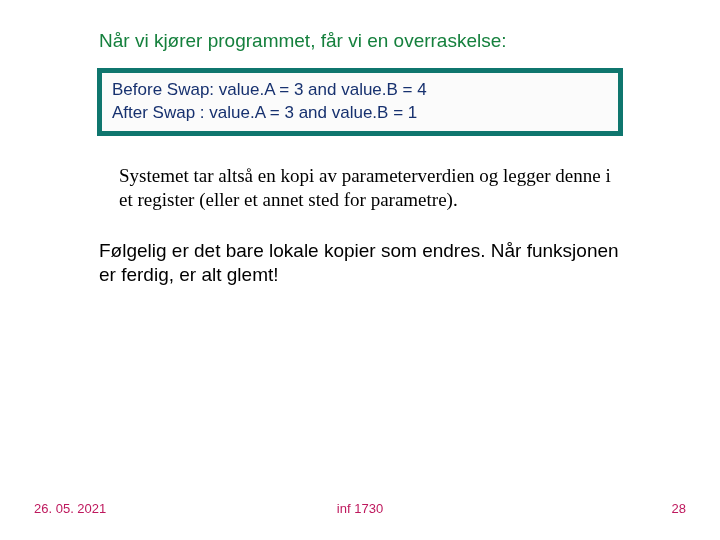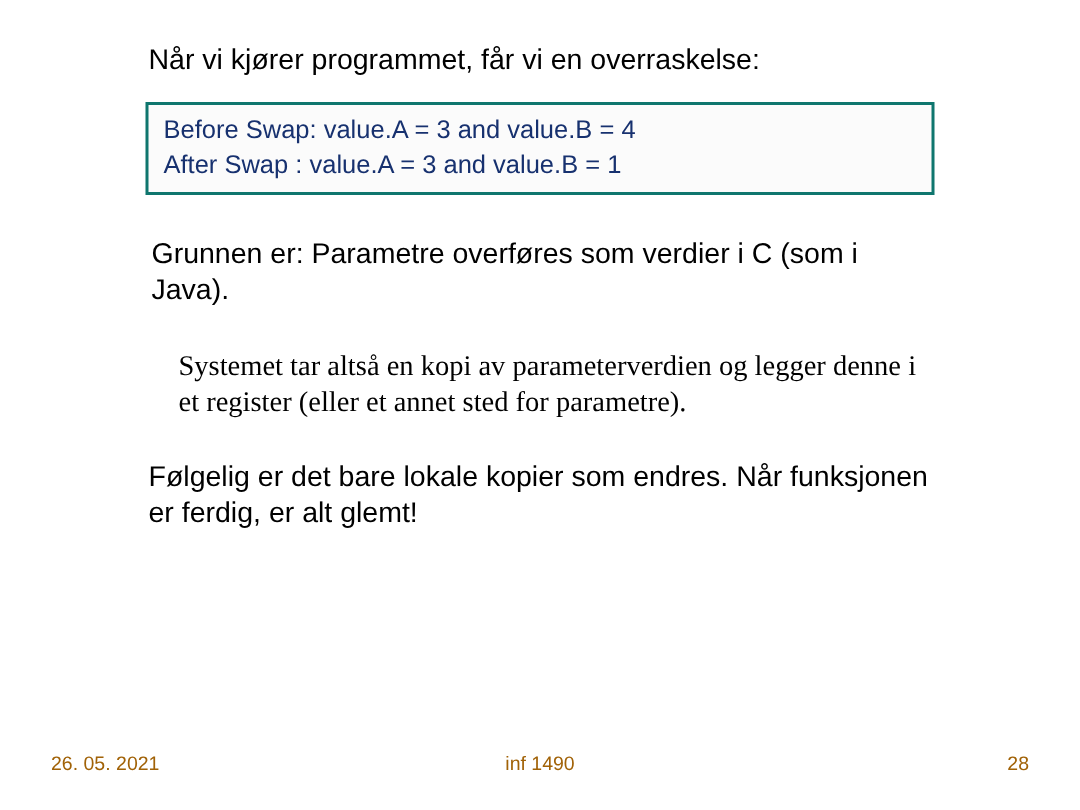--- a/index.html
+++ b/index.html
@@ -16,26 +16,26 @@
       overflow: hidden;
     }
     .slide {
       width: 100%;
       height: 100%;
       padding: 30px 95px 0 95px;
       position: relative;
     }
     .heading {
       font-size: 19px;
-      color: #000000;
+      color: #15803d;
       margin-bottom: 16px;
       margin-left: 4px;
     }
     .output-box {
-      border: 2px solid #0f766e;
+      border: 5px solid #0f766e;
       background: #fbfbfb;
       padding: 6px 10px;
       margin: 0 2px 28px 2px;
       width: 526px;
     }
     .output-line {
       font-family: "Segoe UI", Tahoma, sans-serif;
       font-size: 17px;
       color: #17316f;
       line-height: 1.35;
@@ -52,21 +52,21 @@
     .para-3 { margin-left: 4px; margin-top: 2px; }
     .footer {
       position: absolute;
       bottom: 24px;
       left: 0;
       width: 100%;
       display: flex;
       justify-content: space-between;
       padding: 0 34px;
       font-size: 13px;
-      color: #a16207;
+      color: #be185d;
     }
     .footer-center {
       position: absolute;
       left: 50%;
       transform: translateX(-50%);
     }
     .footer-right {
       margin-left: auto;
     }
   </style>
@@ -75,25 +75,24 @@
 
 <div class="slide">
 
   <div class="heading">Når vi kjører programmet, får vi en overraskelse:</div>
 
   <div class="output-box">
     <div class="output-line">Before Swap: value.A = 3 and value.B = 4</div>
     <div class="output-line">After Swap : value.A = 3 and value.B = 1</div>
   </div>
 
-  <div class="para para-1">Grunnen er: Parametre overføres som verdier i C (som i Java).</div>
 
   <div class="para para-2">Systemet tar altså en kopi av parameterverdien og legger denne i et register (eller et annet sted for parametre).</div>
 
   <div class="para para-3">Følgelig er det bare lokale kopier som endres. Når funksjonen er ferdig, er alt glemt!</div>
 
   <div class="footer">
     <span>26. 05. 2021</span>
-    <span class="footer-center">inf 1490</span>
+    <span class="footer-center">inf 1730</span>
     <span class="footer-right">28</span>
   </div>
 
 </div>
 
 </body></html>

